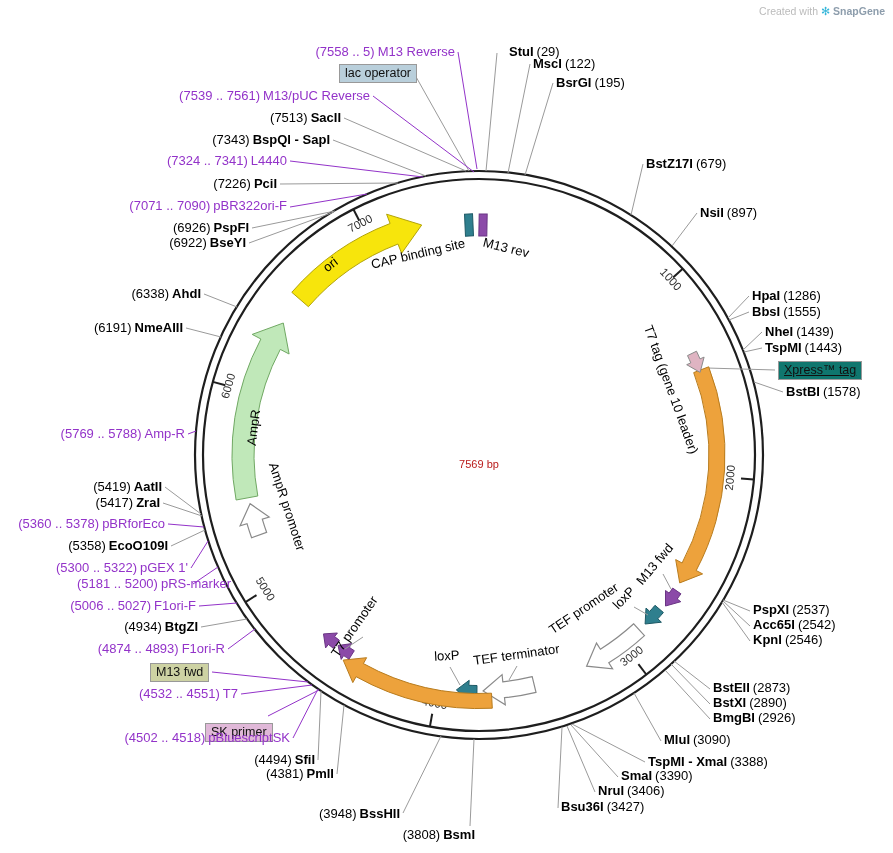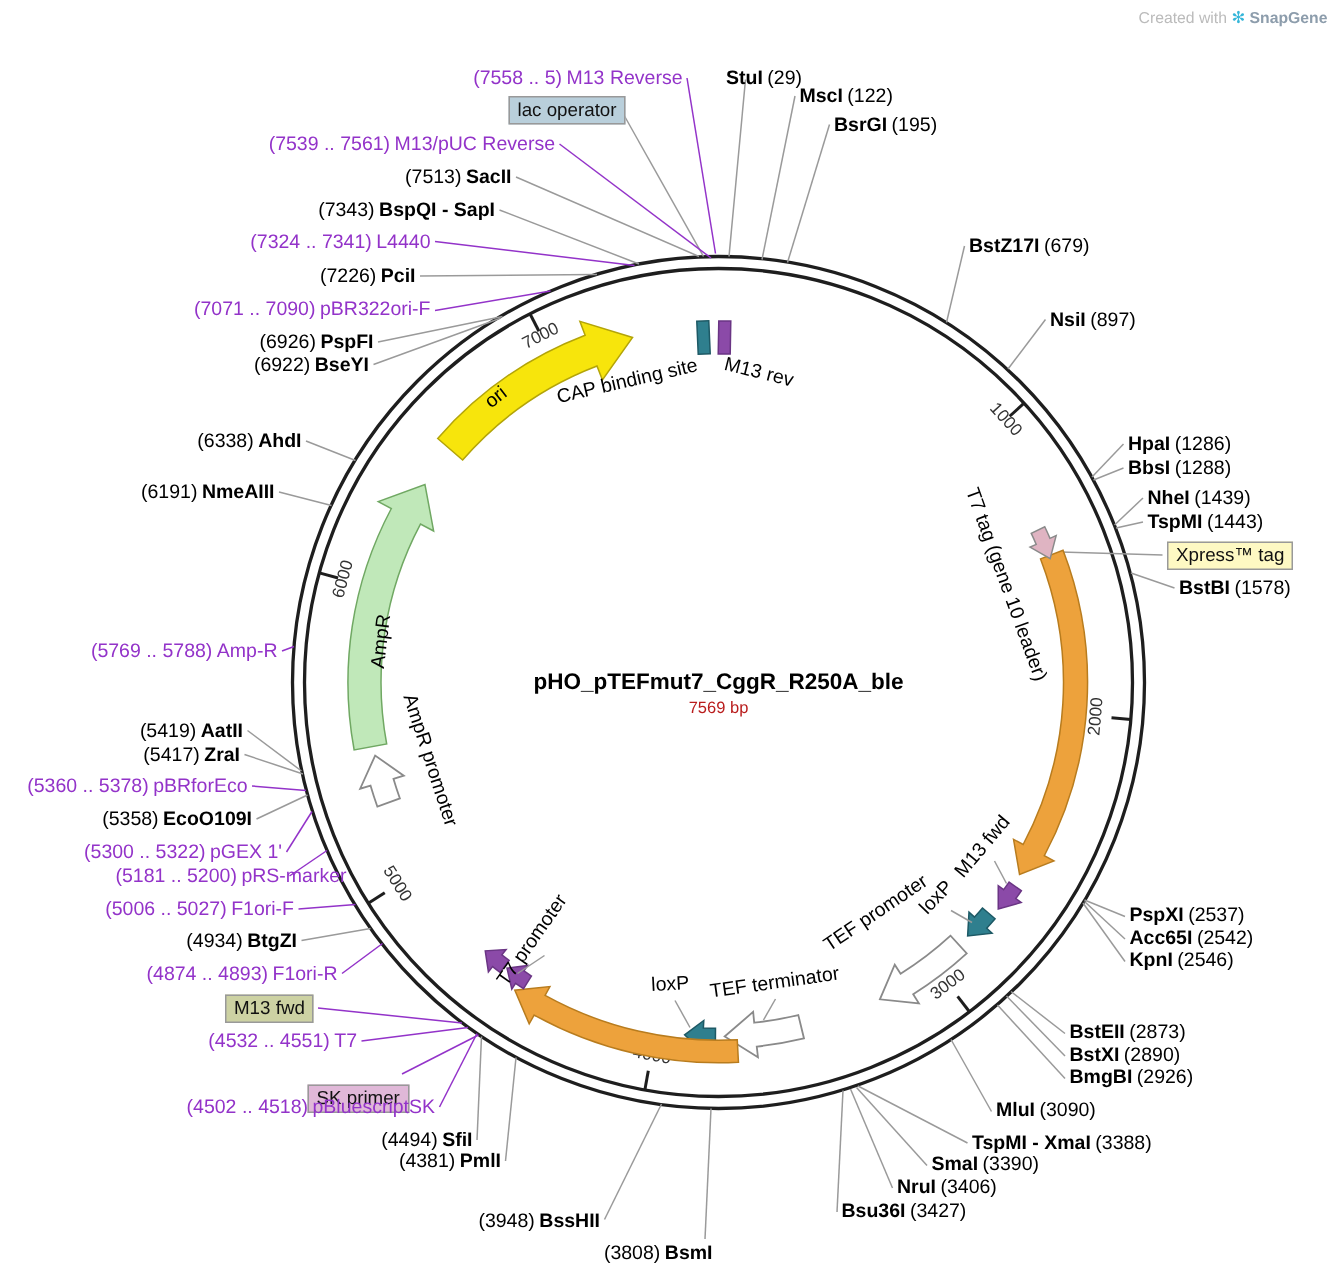--- a/index.html
+++ b/index.html
@@ -22,21 +22,21 @@
   .lbl .nm{font-weight:bold;}
   .lbl.L{text-align:right;}
   .lbl.L .pos{margin-right:3px;}
   .lbl.R .pos{margin-left:3px;}
   .lbl.primer{color:#9333c9;}
   .lbl.primer .nm{font-weight:normal;}
   .boxlbl{position:absolute;font-size:12.5px;line-height:15px;padding:1px 5px;border:1px solid #999;white-space:nowrap;color:#111;}
   .box-blue{background:#b9cfdb;}
   .box-olive{background:#cdd2a3;}
   .box-pink{background:#e0b8d8;margin-top:16px;}
-  .box-rose{background:#fef9c3;}
+  .box-rose{background:#0f766e;text-decoration:underline;}
   .title-wrap{position:absolute;left:479px;top:462px;transform:translate(-50%,-50%);text-align:center;}
   .pname{font-weight:bold;font-size:15px;color:#000;}
   .psize{font-size:11px;color:#b91c1c;margin-top:3px;}
   .wm{position:absolute;top:5px;right:8px;font-size:10.5px;color:#bbbbbb;}
   .wm .logo{color:#35b6d9;font-size:11px;}
   .wm .brand{color:#8d9dac;font-weight:bold;}
 </style>
 </head>
 <body>
 
@@ -186,45 +186,44 @@
 <div class="lbl L primer" style="top:641px;right:668px"><span class="pos">(4874 .. 4893)</span><span class="nm">F1ori-R</span></div>
 <div class="boxlbl box-olive" style="top:663px;left:150px">M13 fwd</div>
 <div class="lbl L primer" style="top:686px;right:655px"><span class="pos">(4532 .. 4551)</span><span class="nm">T7</span></div>
 <div class="boxlbl box-pink" style="top:707px;left:205px">SK primer</div>
 <div class="lbl L primer" style="top:730px;right:603px"><span class="pos">(4502 .. 4518)</span><span class="nm">pBluescriptSK</span></div>
 <div class="lbl L" style="top:752px;right:578px"><span class="pos">(4494)</span><span class="nm">SfiI</span></div>
 <div class="lbl L" style="top:766px;right:559px"><span class="pos">(4381)</span><span class="nm">PmlI</span></div>
 <div class="lbl L" style="top:806px;right:493px"><span class="pos">(3948)</span><span class="nm">BssHII</span></div>
 <div class="lbl L" style="top:827px;right:418px"><span class="pos">(3808)</span><span class="nm">BsmI</span></div>
 
-<div class="lbl R" style="top:44px;left:484px"><span class="nm">StuI</span><span class="pos">(29)</span></div>
+<div class="lbl R" style="top:44px;left:509px"><span class="nm">StuI</span><span class="pos">(29)</span></div>
 <div class="lbl R" style="top:56px;left:533px"><span class="nm">MscI</span><span class="pos">(122)</span></div>
 <div class="lbl R" style="top:75px;left:556px"><span class="nm">BsrGI</span><span class="pos">(195)</span></div>
 <div class="lbl R" style="top:156px;left:646px"><span class="nm">BstZ17I</span><span class="pos">(679)</span></div>
 <div class="lbl R" style="top:205px;left:700px"><span class="nm">NsiI</span><span class="pos">(897)</span></div>
 <div class="lbl R" style="top:288px;left:752px"><span class="nm">HpaI</span><span class="pos">(1286)</span></div>
-<div class="lbl R" style="top:304px;left:752px"><span class="nm">BbsI</span><span class="pos">(1288)</span></div>
+<div class="lbl R" style="top:304px;left:752px"><span class="nm">BbsI</span><span class="pos">(1555)</span></div>
 <div class="lbl R" style="top:324px;left:765px"><span class="nm">NheI</span><span class="pos">(1439)</span></div>
 <div class="lbl R" style="top:340px;left:765px"><span class="nm">TspMI</span><span class="pos">(1443)</span></div>
 <div class="boxlbl box-rose" style="top:361px;left:778px">Xpress™ tag</div>
 <div class="lbl R" style="top:384px;left:786px"><span class="nm">BstBI</span><span class="pos">(1578)</span></div>
 <div class="lbl R" style="top:602px;left:753px"><span class="nm">PspXI</span><span class="pos">(2537)</span></div>
 <div class="lbl R" style="top:617px;left:753px"><span class="nm">Acc65I</span><span class="pos">(2542)</span></div>
 <div class="lbl R" style="top:632px;left:753px"><span class="nm">KpnI</span><span class="pos">(2546)</span></div>
 <div class="lbl R" style="top:680px;left:713px"><span class="nm">BstEII</span><span class="pos">(2873)</span></div>
 <div class="lbl R" style="top:695px;left:713px"><span class="nm">BstXI</span><span class="pos">(2890)</span></div>
 <div class="lbl R" style="top:710px;left:713px"><span class="nm">BmgBI</span><span class="pos">(2926)</span></div>
 <div class="lbl R" style="top:732px;left:664px"><span class="nm">MluI</span><span class="pos">(3090)</span></div>
 <div class="lbl R" style="top:754px;left:648px"><span class="nm">TspMI - XmaI</span><span class="pos">(3388)</span></div>
 <div class="lbl R" style="top:768px;left:621px"><span class="nm">SmaI</span><span class="pos">(3390)</span></div>
 <div class="lbl R" style="top:783px;left:598px"><span class="nm">NruI</span><span class="pos">(3406)</span></div>
 <div class="lbl R" style="top:799px;left:561px"><span class="nm">Bsu36I</span><span class="pos">(3427)</span></div>
 
 <div class="title-wrap">
-  <div class="pname">pHO_pTEFmut7_CggR_R250A_ble</div>
   <div class="psize">7569 bp</div>
 </div>
 
 <div class="wm">
   <span>Created with</span>
   <span class="logo">✻</span>
   <span class="brand">SnapGene</span>
 </div>
 
 </div>

